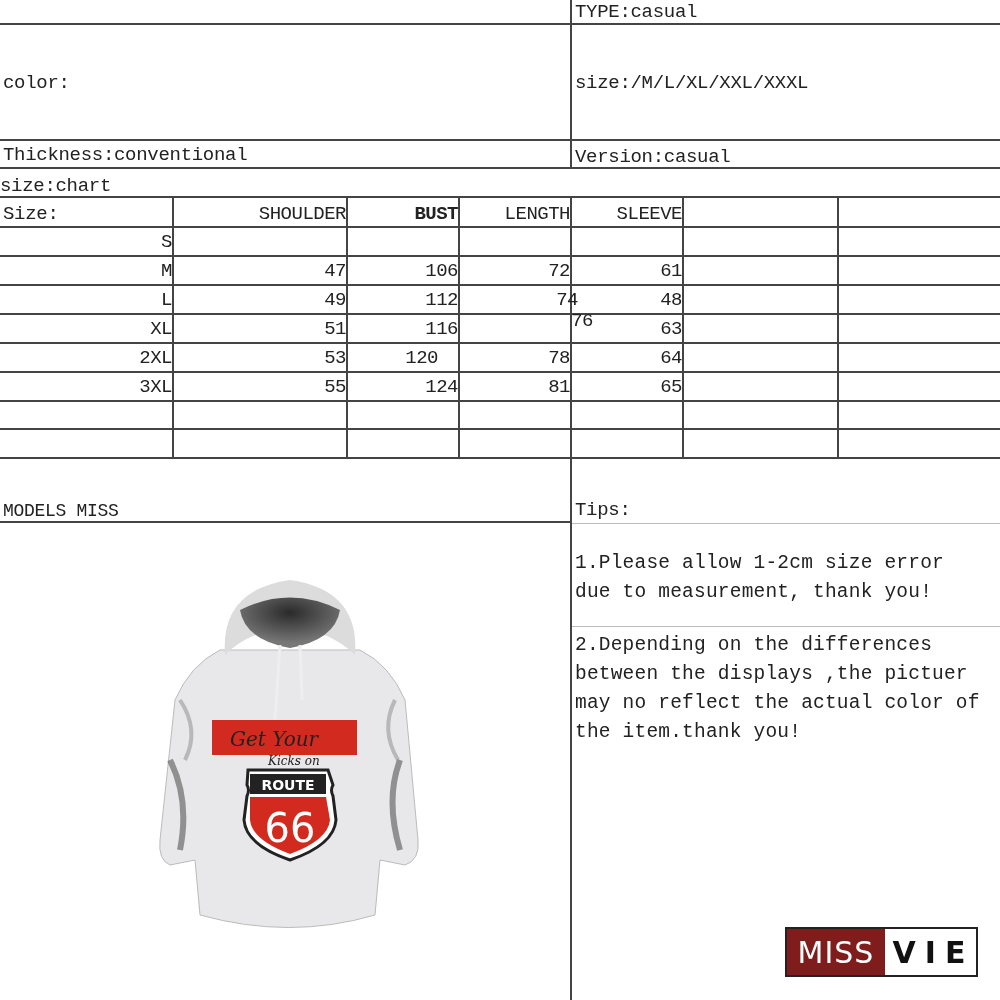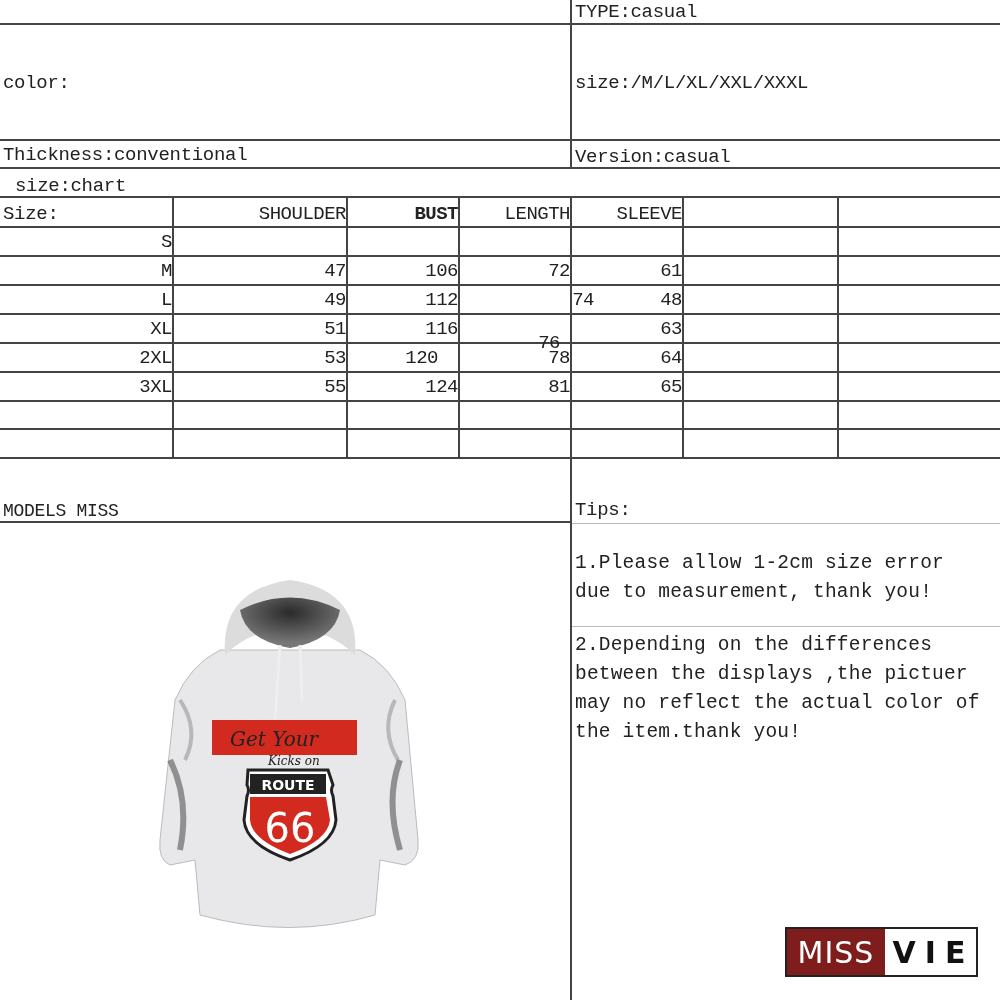--- a/index.html
+++ b/index.html
@@ -23,21 +23,21 @@
   <div class="hl" style="left:0;top:23px;width:1000px;"></div>
   <div class="hl" style="left:0;top:139px;width:1000px;"></div>
   <div class="hl" style="left:0;top:167px;width:1000px;"></div>
   <div class="vl" style="left:570px;top:0;height:169px;"></div>
 
   <div class="txt" style="left:575px;top:1px;">TYPE:casual</div>
   <div class="txt" style="left:3px;top:72px;">color:</div>
   <div class="txt" style="left:575px;top:72px;">size:/M/L/XL/XXL/XXXL</div>
   <div class="txt" style="left:3px;top:144px;">Thickness:conventional</div>
   <div class="txt" style="left:575px;top:146px;">Version:casual</div>
-  <div class="txt" style="left:15px;top:175px;">size:chart</div>
+  <div class="txt" style="left:0;top:175px;">size:chart</div>
 </div>
 
 <div id="size-table">
 
   <div class="hl" style="left:0;top:196px;width:1000px;"></div>
   <div class="hl" style="left:0;top:226px;width:1000px;"></div>
   <div class="hl" style="left:0;top:255px;width:1000px;"></div>
   <div class="hl" style="left:0;top:284px;width:1000px;"></div>
   <div class="hl" style="left:0;top:313px;width:1000px;"></div>
   <div class="hl" style="left:0;top:342px;width:1000px;"></div>
@@ -66,28 +66,28 @@
     <div class="cell" style="left:0;width:172px;top:260px;">M</div>
     <div class="cell" style="left:174px;width:172px;top:260px;">47</div>
     <div class="cell" style="left:348px;width:110px;top:260px;">106</div>
     <div class="cell" style="left:460px;width:110px;top:260px;">72</div>
     <div class="cell" style="left:572px;width:110px;top:260px;">61</div>
   </div>
   <div>
     <div class="cell" style="left:0;width:172px;top:289px;">L</div>
     <div class="cell" style="left:174px;width:172px;top:289px;">49</div>
     <div class="cell" style="left:348px;width:110px;top:289px;">112</div>
-    <div class="cell" style="left:484px;width:110px;top:289px;">74</div>
+    <div class="cell" style="left:468px;width:110px;top:289px;">74</div>
     <div class="cell" style="left:572px;width:110px;top:289px;">48</div>
   </div>
   <div>
     <div class="cell" style="left:0;width:172px;top:318px;">XL</div>
     <div class="cell" style="left:174px;width:172px;top:318px;">51</div>
     <div class="cell" style="left:348px;width:110px;top:318px;">116</div>
-    <div class="cell" style="left:460px;width:100px;top:332px;">76</div>
+    <div class="cell" style="left:460px;width:100px;top:310px;padding-left:33px;">76</div>
     <div class="cell" style="left:572px;width:110px;top:318px;">63</div>
   </div>
   <div>
     <div class="cell" style="left:0;width:172px;top:347px;">2XL</div>
     <div class="cell" style="left:174px;width:172px;top:347px;">53</div>
     <div class="cell" style="left:328px;width:110px;top:347px;">120</div>
     <div class="cell" style="left:460px;width:110px;top:347px;">78</div>
     <div class="cell" style="left:572px;width:110px;top:347px;">64</div>
   </div>
   <div>

